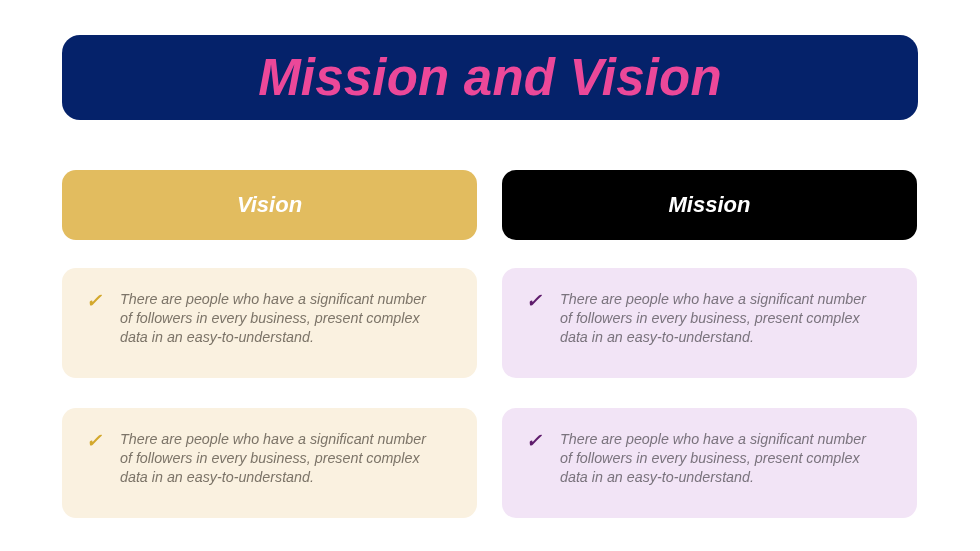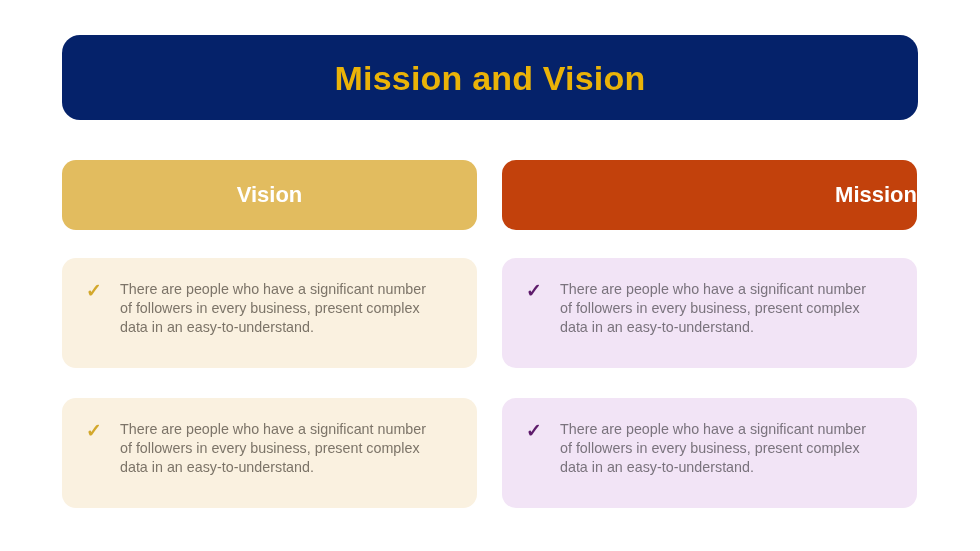--- a/index.html
+++ b/index.html
@@ -28,37 +28,39 @@
     top: 35px;
     width: 856px;
     height: 85px;
     background: #05226A;
     border-radius: 18px;
     display: flex;
     align-items: center;
     justify-content: center;
   }
   .title-text {
-    color: #eab308;
-    font-size: 34px;
+    color: #ec4899;
+    font-size: 51px;
     font-weight: bold;
     letter-spacing: 0.2px;
     line-height: 1;
     font-family: "Liberation Sans", sans-serif;
+    font-style: italic;
   }
 
   
   .columns {
     position: absolute;
     left: 62px;
-    top: 160px;
+    top: 170px;
     width: 856px;
     height: 356px;
     display: flex;
     gap: 25px;
+    font-style: italic;
   }
   .column {
     width: 415px;
     display: flex;
     flex-direction: column;
   }
 
   
   .col-header {
     height: 70px;
@@ -68,21 +70,21 @@
     justify-content: center;
     flex: none;
   }
   .col-header-label {
     color: #FFFFFF;
     font-size: 22px;
     font-weight: bold;
     line-height: 1;
   }
   .col-header.vision { background: #E2BC5F; }
-  .col-header.mission { background: #c2410c; justify-content: flex-end; }
+  .col-header.mission { background: #000000; }
 
   
   .cards {
     margin-top: 28px;
     display: flex;
     flex-direction: column;
     gap: 30px;
   }
   .bullet-card {
     height: 110px;

